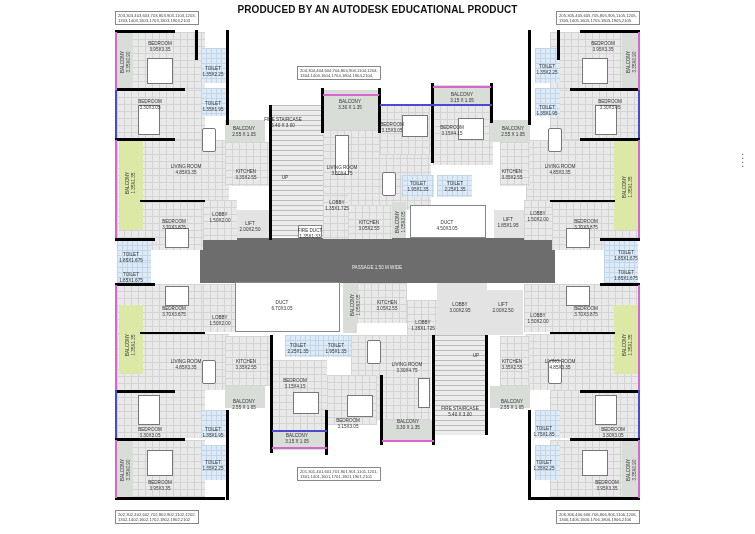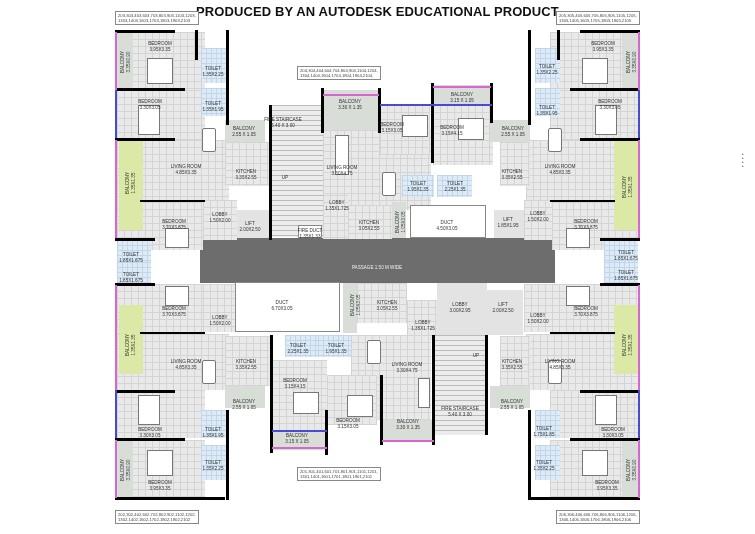--- a/index.html
+++ b/index.html
@@ -1,19 +1,19 @@
 <!DOCTYPE html>
 <html><head>
 <meta charset="utf-8">
 <style>
   * { box-sizing: border-box; margin: 0; padding: 0; }
   html, body { width: 755px; height: 534px; background: #ffffff; overflow: hidden; }
   body { position: relative; font-family: "Liberation Sans", sans-serif; color: #222; }
   .abs { position: absolute; }
-  .title { left: 0; width: 755px; top: 4px; text-align: center; font-weight: bold; font-size: 13px; letter-spacing: 0.1px; color: #111; }
+  .title { left: 0; width: 755px; top: 4px; text-align: center; font-weight: bold; font-size: 10px; letter-spacing: 0.1px; color: #111; }
   .unitlist { border: 1px solid #888; background: #fff; font-size: 4.2px; line-height: 5px; padding: 1px 2px; color: #444; white-space: nowrap; }
   .room { position: absolute; background-color: #e9e9e9;
     background-image: linear-gradient(#d4d4d4 1px, transparent 1px), linear-gradient(90deg, #d4d4d4 1px, transparent 1px);
     background-size: 7px 7px; }
   .plain { background: #e3e3e3; background-image: none; }
   .white { background: #fff; background-image: none; }
   .toilet { background-color: #dcebf7;
     background-image: linear-gradient(#c2d6e8 1px, transparent 1px), linear-gradient(90deg, #c2d6e8 1px, transparent 1px);
     background-size: 5px 5px; }
   .balc { background: #d8ddd8; background-image: none; }

